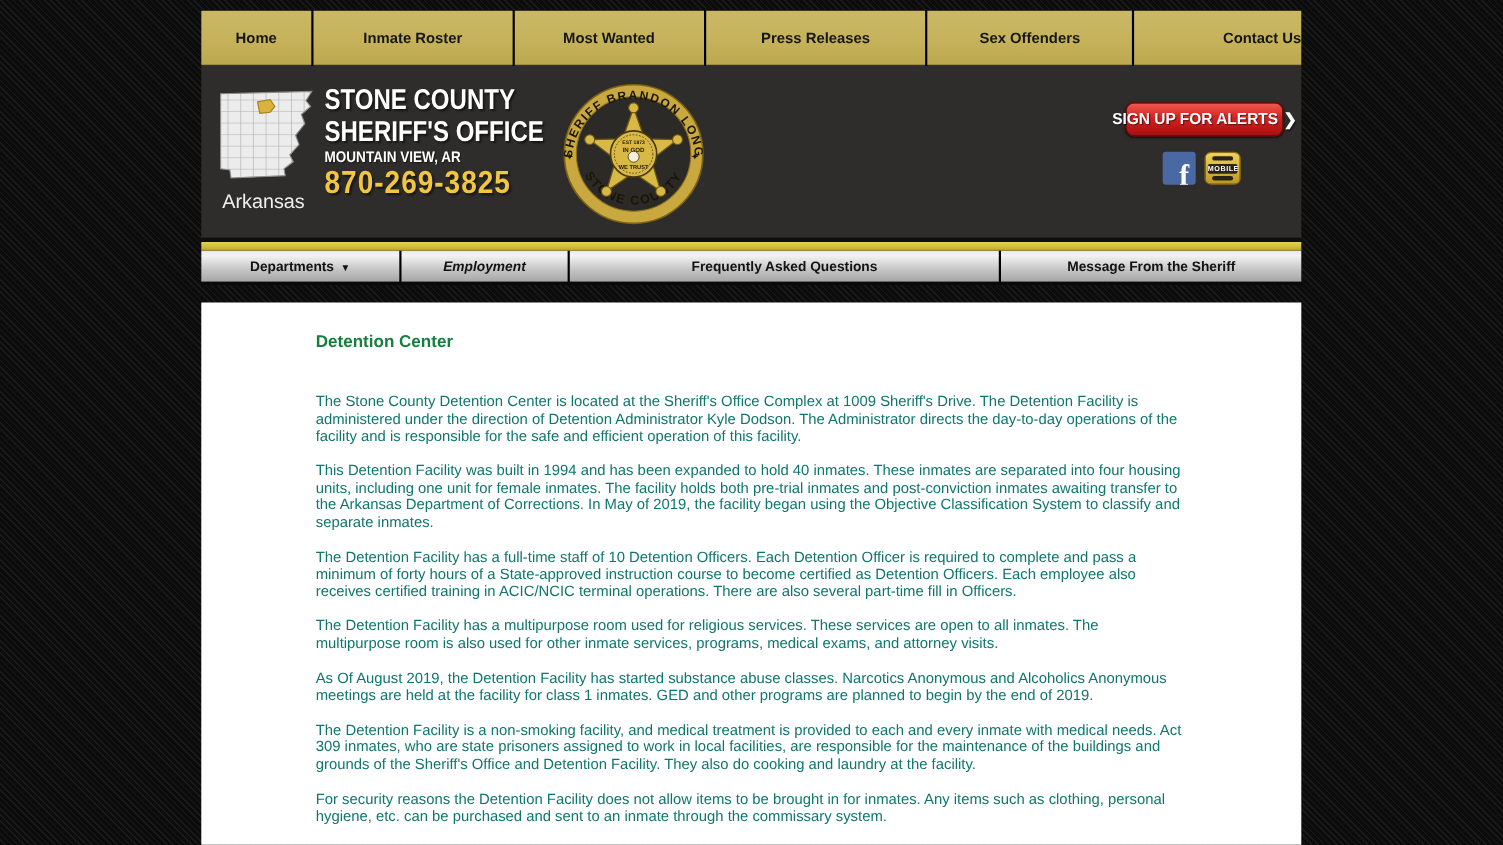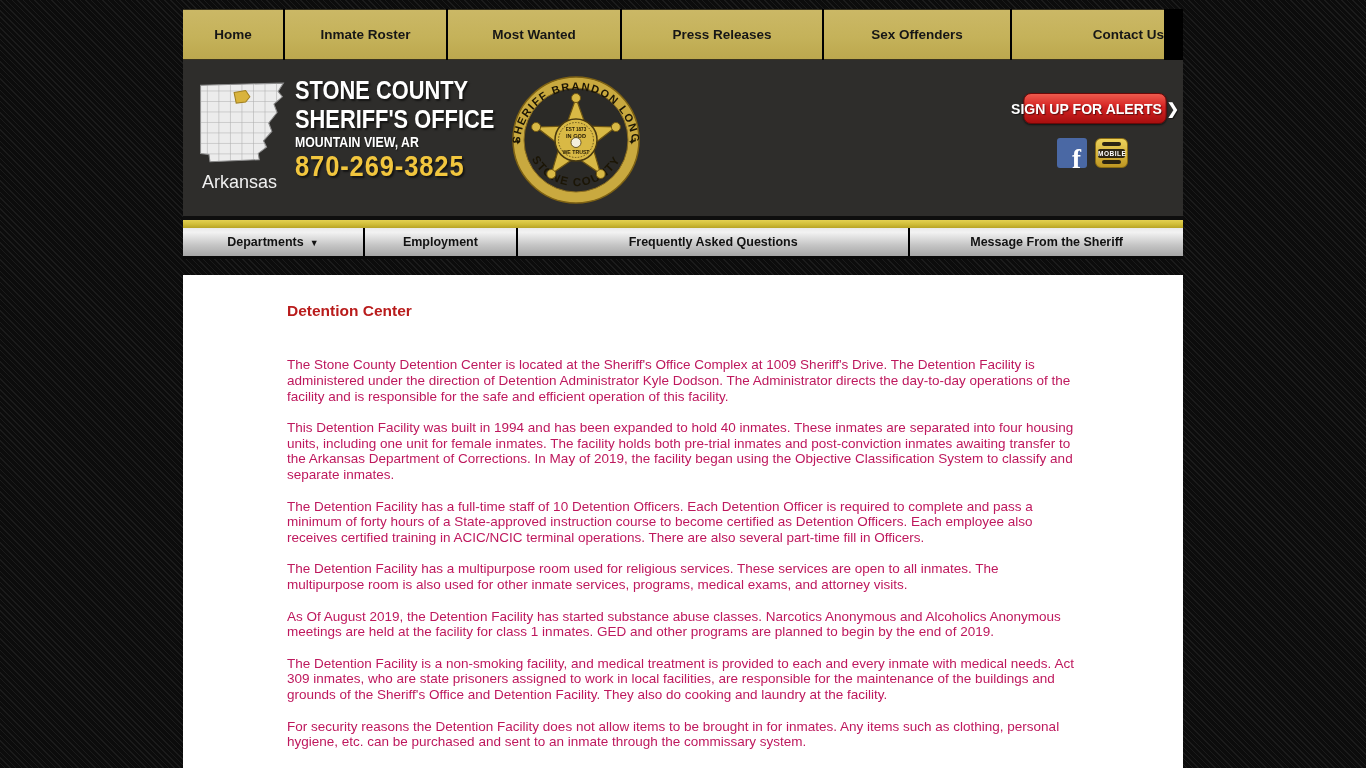--- a/index.html
+++ b/index.html
@@ -13,21 +13,21 @@
 
   
   .topnav { display:flex; margin-top:9px; height:51px; background:#000; }
   .topnav a {
     display:block; height:100%; background:linear-gradient(180deg,#cbb866 0%,#c5b25a 55%,#bca84e 100%);
     color:#161616; font-weight:bold; font-size:13.5px; text-align:center; line-height:49px;
     text-decoration:none; border-top:1px solid #3a3420; border-bottom:1px solid #3a3420;
   }
   .topnav a + a { margin-left:2px; }
   .topnav a:nth-child(1){ width:100px; }
-  .topnav a:nth-child(2){ width:161px; }
+  .topnav a:nth-child(2){ width:181px; }
   .topnav a:nth-child(3){ width:172px; }
   .topnav a:nth-child(4){ width:200px; }
   .topnav a:nth-child(5){ width:186px; }
   .topnav a:nth-child(6){ width:152px;text-align:right; }
 
   
   .header { position:relative; height:160px; background:#2e2d2b; border-bottom:4px solid #0e0e0e; }
 
   .map-wrap { position:absolute; left:12px; top:20px; width:95px; }
   .map-label { color:#f0f0f0; font-size:18px; margin-top:2px; padding-left:7px; }
@@ -63,29 +63,29 @@
     font-size:6.5px; font-weight:bold; text-align:center; letter-spacing:0.5px; border-radius:2px; padding:1px 0; }
 
   
   .gold-strip { height:8px; background:linear-gradient(180deg,#e3d052 0%,#d2bf3a 50%,#b7a324 100%); }
   .subnav { display:flex; height:31px; background:#000; border-bottom:3px solid #0a0a0a; }
   .subnav a { display:flex; align-items:center; justify-content:center; gap:6px; height:100%;
     background:linear-gradient(180deg,#e9e9e9 0%,#f3f3f3 15%,#c6c6c6 60%,#a6a6a6 100%);
     color:#121212; font-weight:bold; font-size:12.5px; text-decoration:none; }
   .subnav a + a { margin-left:2px; }
   .subnav a:nth-child(1){ width:182px; }
-  .subnav a:nth-child(2){ width:153px; }
+  .subnav a:nth-child(2){ width:153px;font-style:italic; }
   .subnav a:nth-child(3){ width:395px; }
   .subnav a:nth-child(4){ width:276px;justify-content:center; }
   .dd-arrow { font-size:9px; position:relative; top:1px; }
 
   
   .content { margin-top:16px; background:#fff; min-height:486px; padding:27px 104px 30px 104px; }
-  .content h1 { color:#b91c1c; font-size:15.5px; font-weight:bold; margin-bottom:37px; }
-  .content p { color:#be185d; font-size:13.5px; line-height:15.8px; margin-bottom:15.5px; }
+  .content h1 { color:#15803d; font-size:15.5px; font-weight:bold; margin-bottom:37px; }
+  .content p { color:#0f766e; font-size:13.5px; line-height:15.8px; margin-bottom:15.5px; }
 
   
   .badge-ring-text { font-weight:bold; letter-spacing:1.5px; }
 </style>
 </head>
 <body>
 
 <div class="page">
 
   <nav class="topnav">

